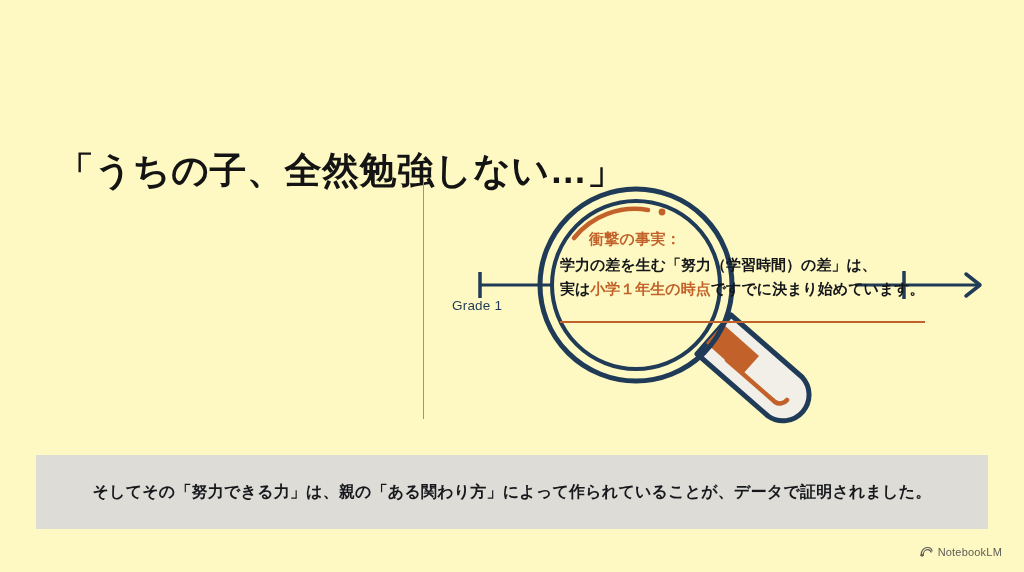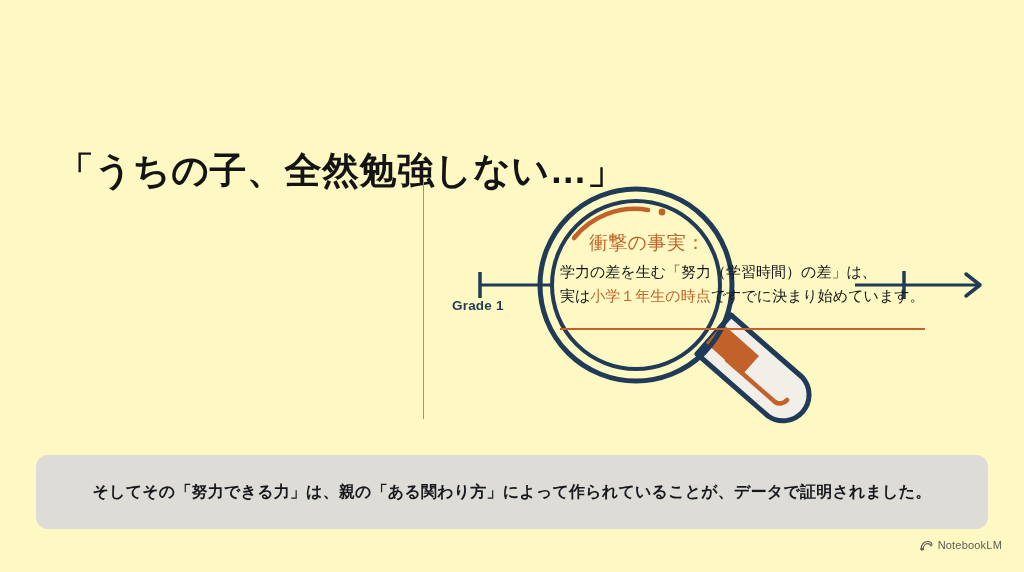--- a/index.html
+++ b/index.html
@@ -71,21 +71,21 @@
     pointer-events: none;
   }
   .axis-svg { display: block; }
 
   .grade-label {
     position: absolute;
     left: 452px;
     top: 298px;
     color: #1f3b57;
     font-size: 13.5px;
-    font-weight: bold;
+    font-weight: normal;
     letter-spacing: 0.2px;
   }
 
   
   .magnifier {
     position: absolute;
     left: 528px;
     top: 178px;
     width: 290px;
     height: 250px;
@@ -94,70 +94,70 @@
 
   
   .callout {
     position: absolute;
     left: 560px;
     top: 230px;
     width: 420px;
   }
   .callout-heading {
     color: #c2622a;
-    font-size: 19px;
-    font-weight: normal;
+    font-size: 15px;
+    font-weight: bold;
     margin: 0 0 4px 29px;
     letter-spacing: 0.3px;
   }
   .callout-line {
     color: #14161a;
     font-size: 15px;
-    font-weight: normal;
+    font-weight: bold;
     line-height: 1.62;
     margin: 0;
     white-space: pre;
   }
   .callout-line-2 {
     display: inline-block;
     border-bottom: 2px solid #c2622a;
     padding-bottom: 19px;
   }
   .hl { color: #c2622a; }
 
   
   .banner {
     position: absolute;
     left: 36px;
     top: 455px;
     width: 952px;
     height: 74px;
     background: #dddcd7;
-    border-radius: 12px;
+    border-radius: 0;
   }
   .banner-text {
     position: absolute;
     left: 24px;
     right: 24px;
     top: 50%;
     transform: translateY(-50%);
     text-align: center;
     color: #16181c;
     font-size: 16px;
     font-weight: bold;
     letter-spacing: 0.2px;
   }
 
   
   .watermark {
     position: absolute;
     right: 22px;
-    bottom: 21px;
+    bottom: 14px;
     display: flex;
-    align-items: center;
+    align-items: flex-start;
     gap: 5px;
     color: #5e5c57;
     font-size: 11px;
     letter-spacing: 0.2px;
   }
   .watermark svg { display: block; }
 </style>
 </head>
 <body>
 

